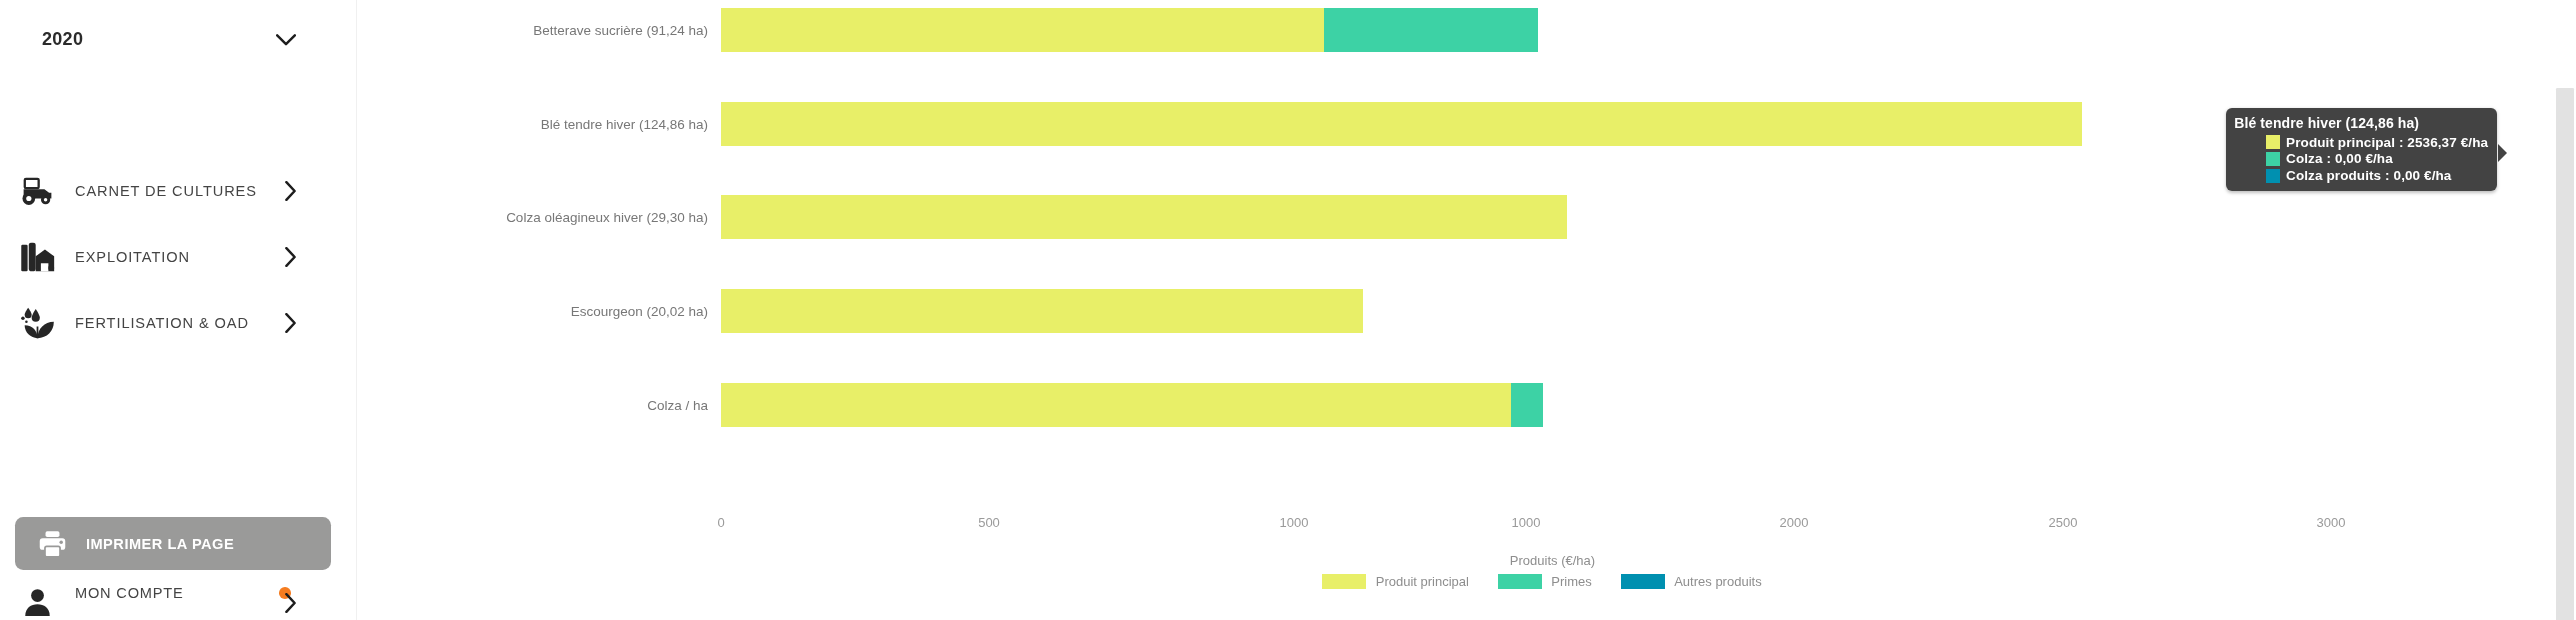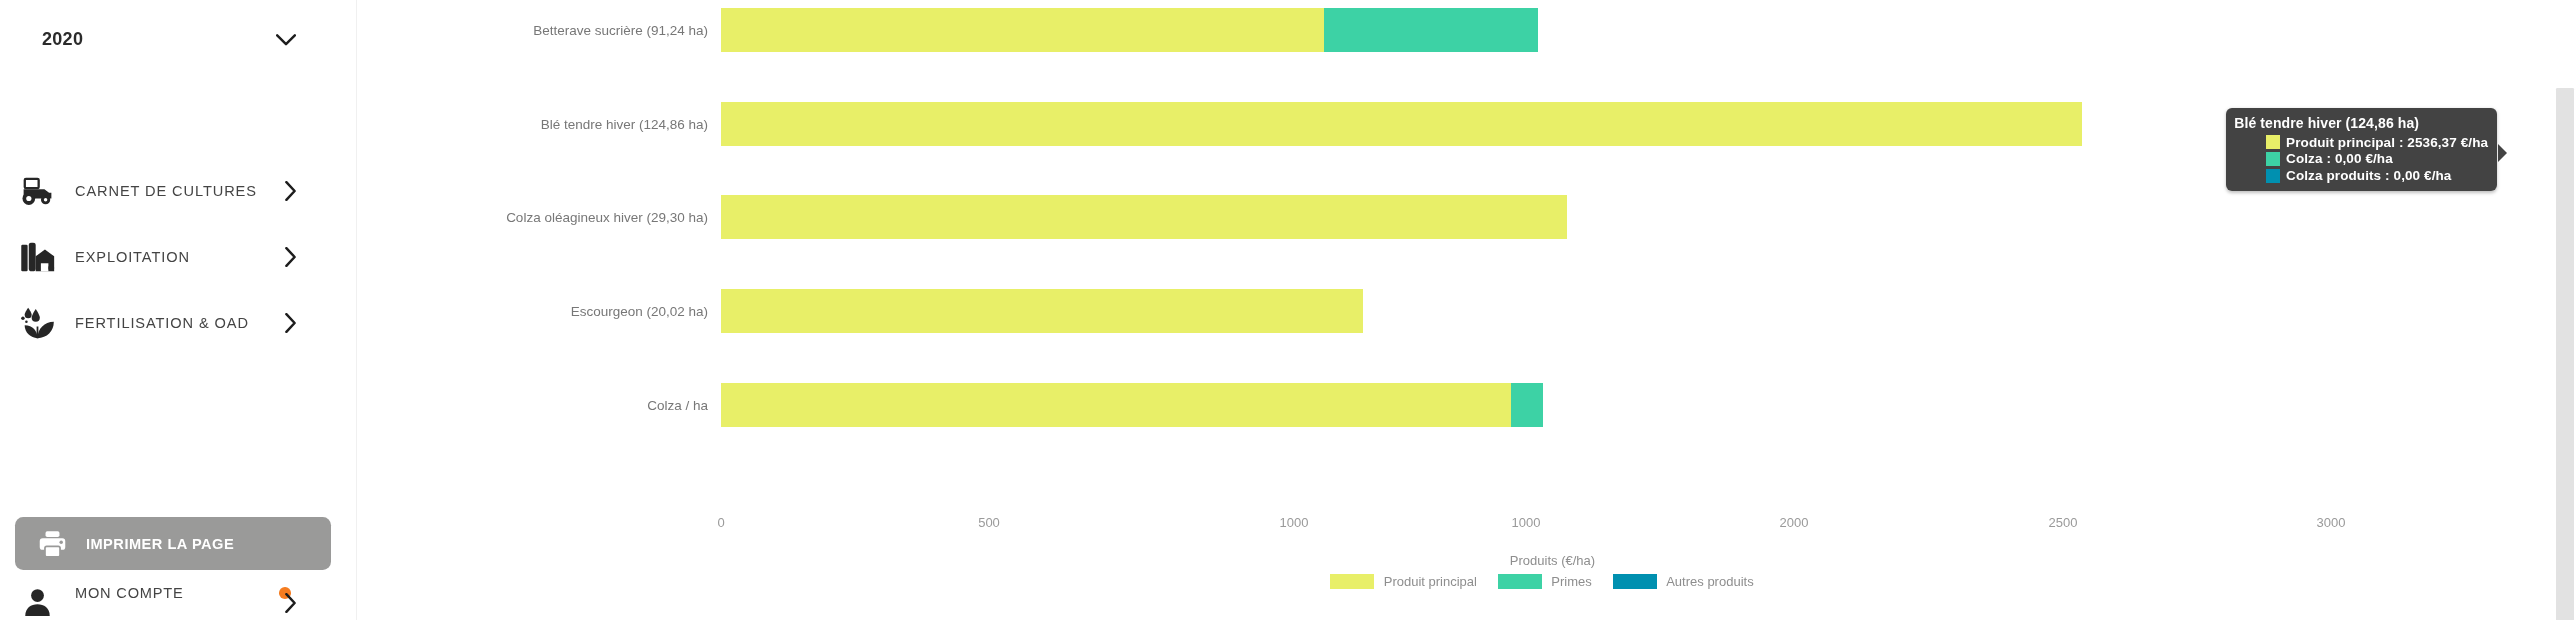--- a/index.html
+++ b/index.html
@@ -229,21 +229,21 @@
   }
 
   #legend {
     position: absolute;
     top: 574px;
     left: 364px;
     width: 1663px;
     display: flex;
     align-items: center;
     justify-content: center;
-    gap: 0px;
+    gap: 8px;
   }
   .legend-entry {
     display: flex;
     align-items: center;
     margin-right: 21px;
   }
   .legend-swatch {
     width: 44px;
     height: 15px;
     margin-right: 9.4px;

